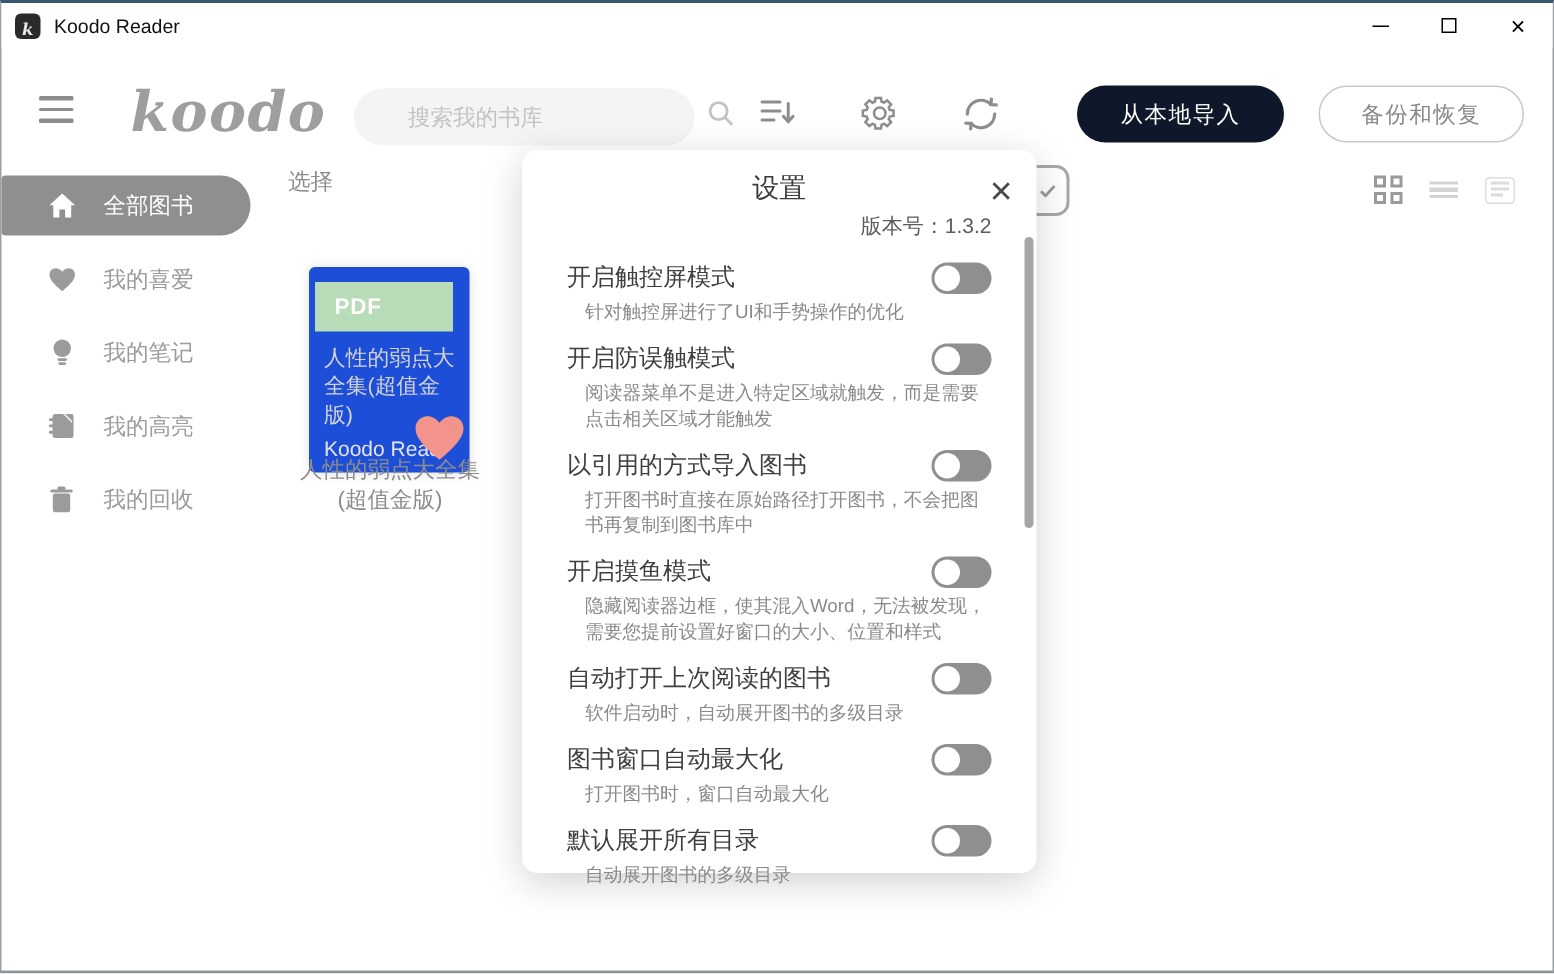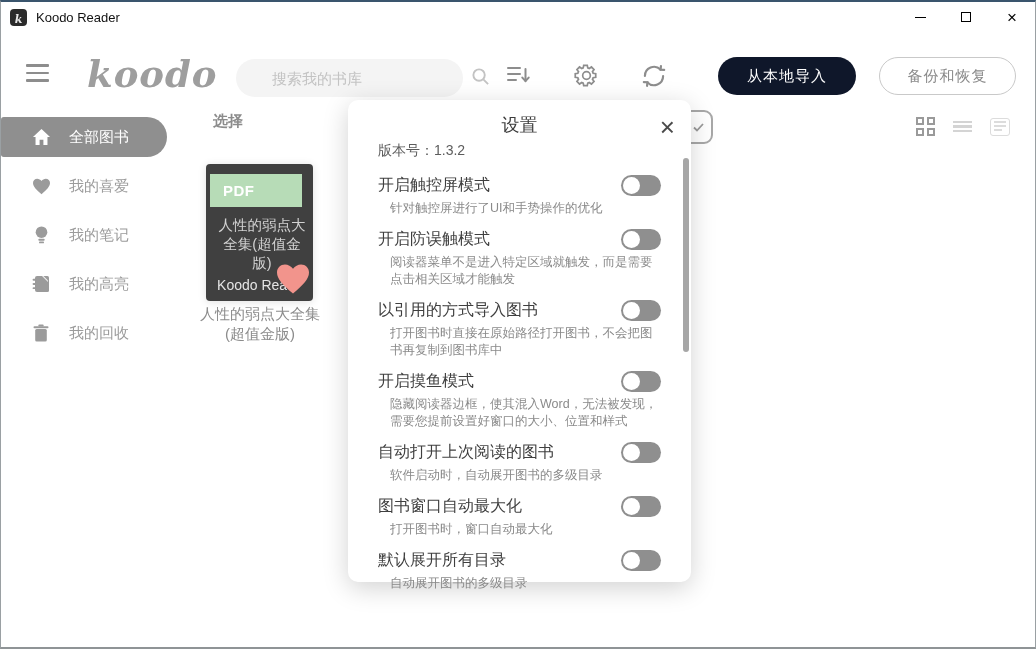--- a/index.html
+++ b/index.html
@@ -36,23 +36,23 @@
 
   
   .sidebar { position:absolute; left:0; top:115px; width:200px; }
   .sidebar-item { display:flex; align-items:center; height:40px; width:166px; margin-bottom:9px;
                   color:#9b9b9b; font-size:15px; cursor:pointer; }
   .sidebar-item .icon { width:20px; margin-left:30px; margin-right:18px; display:flex; justify-content:center; color:#9b9b9b; }
   .sidebar-item.active { background:#8f8f8f; color:#fff; border-radius:3px 22px 22px 3px; }
   .sidebar-item.active .icon { color:#fff; }
 
   
-  .select-label { position:absolute; left:212px; top:110px; font-size:15px; color:#8c8c8c; cursor:pointer;font-weight:bold; }
-  .book-card { position:absolute; left:205px; top:162px; width:107px; height:137px; background:#404040;
-               border-radius:4px; box-shadow:0 1px 8px rgba(0,0,0,0.12); cursor:pointer;text-align:center; }
+  .select-label { position:absolute; left:191px; top:110px; font-size:15px; color:#8c8c8c; cursor:pointer; }
+  .book-card { position:absolute; left:205px; top:176px; width:107px; height:137px; background:#1d4ed8;
+               border-radius:4px; box-shadow:0 1px 8px rgba(0,0,0,0.12); cursor:pointer; }
   .pdf-badge { position:absolute; left:4px; top:10px; width:92px; height:33px; background:#b7dcb7; color:#fff;
                font-weight:bold; font-size:15px; display:flex; align-items:center; padding-left:13px; letter-spacing:0.5px; }
   .cover-title { position:absolute; left:10px; top:52px; width:92px; font-size:14.5px; line-height:19px; color:#d2d2d2; }
   .watermark { position:absolute; left:10px; bottom:8px; font-size:14px; color:#e4e4e4; white-space:nowrap; overflow:hidden; width:80px; }
   .card-heart { position:absolute; right:2px; bottom:2px; color:#f2948c; }
   .book-title { position:absolute; left:199px; top:302px; width:120px; text-align:center;
                 font-size:15px; line-height:20px; color:#8c8c8c; cursor:pointer; }
 
   .view-icons { position:absolute; right:25px; top:114px; display:flex; gap:16px; align-items:center; }
   .view-btn { width:21px; height:21px; display:flex; align-items:center; justify-content:center; cursor:pointer; }
@@ -64,21 +64,21 @@
 
   .dropdown-partial { position:absolute; left:668px; top:108px; width:44px; height:34px;
                       border:2px solid #a8a8a8; border-radius:9px; z-index:5; display:flex;
                       align-items:center; justify-content:flex-end; padding-right:7px; cursor:pointer; background:#fff; }
 
   
   .dialog { position:absolute; left:347px; top:98px; width:343px; height:482px; background:#fff;
             border-radius:10px; box-shadow:0 6px 26px rgba(0,0,0,0.18); z-index:10; padding:13px 30px 0 30px; }
   .dialog-close { position:absolute; right:16px; top:14px; font-size:26px; color:#4a4a4a; line-height:1; cursor:pointer; font-weight:300; }
   .dialog-title { text-align:center; font-size:18px; color:#3c3c3c; }
-  .dialog-version { text-align:left; font-size:14px; color:#5c5c5c; margin-top:5px; }
+  .dialog-version { text-align:right; font-size:14px; color:#5c5c5c; margin-top:5px; }
   .settings-list { margin-top:15px; }
   .setting-row { margin-bottom:12px; }
   .setting-head { display:flex; align-items:center; justify-content:space-between; }
   .setting-title { font-size:16px; color:#3f3f3f; }
   .toggle { width:40px; height:21px; background:#8f8f8f; border-radius:11px; position:relative; flex:none; cursor:pointer; }
   .toggle .knob { position:absolute; left:2px; top:2px; width:17px; height:17px; border-radius:50%; background:#fff; }
   .setting-desc { font-size:12.5px; color:#8a8a8a; line-height:17px; margin-top:4px;margin-left:12px; }
   .dialog-scrollbar { position:absolute; right:2px; top:58px; width:6px; height:194px; background:#a6a6a6; border-radius:3px; cursor:grab; }
 </style>
 </head>

